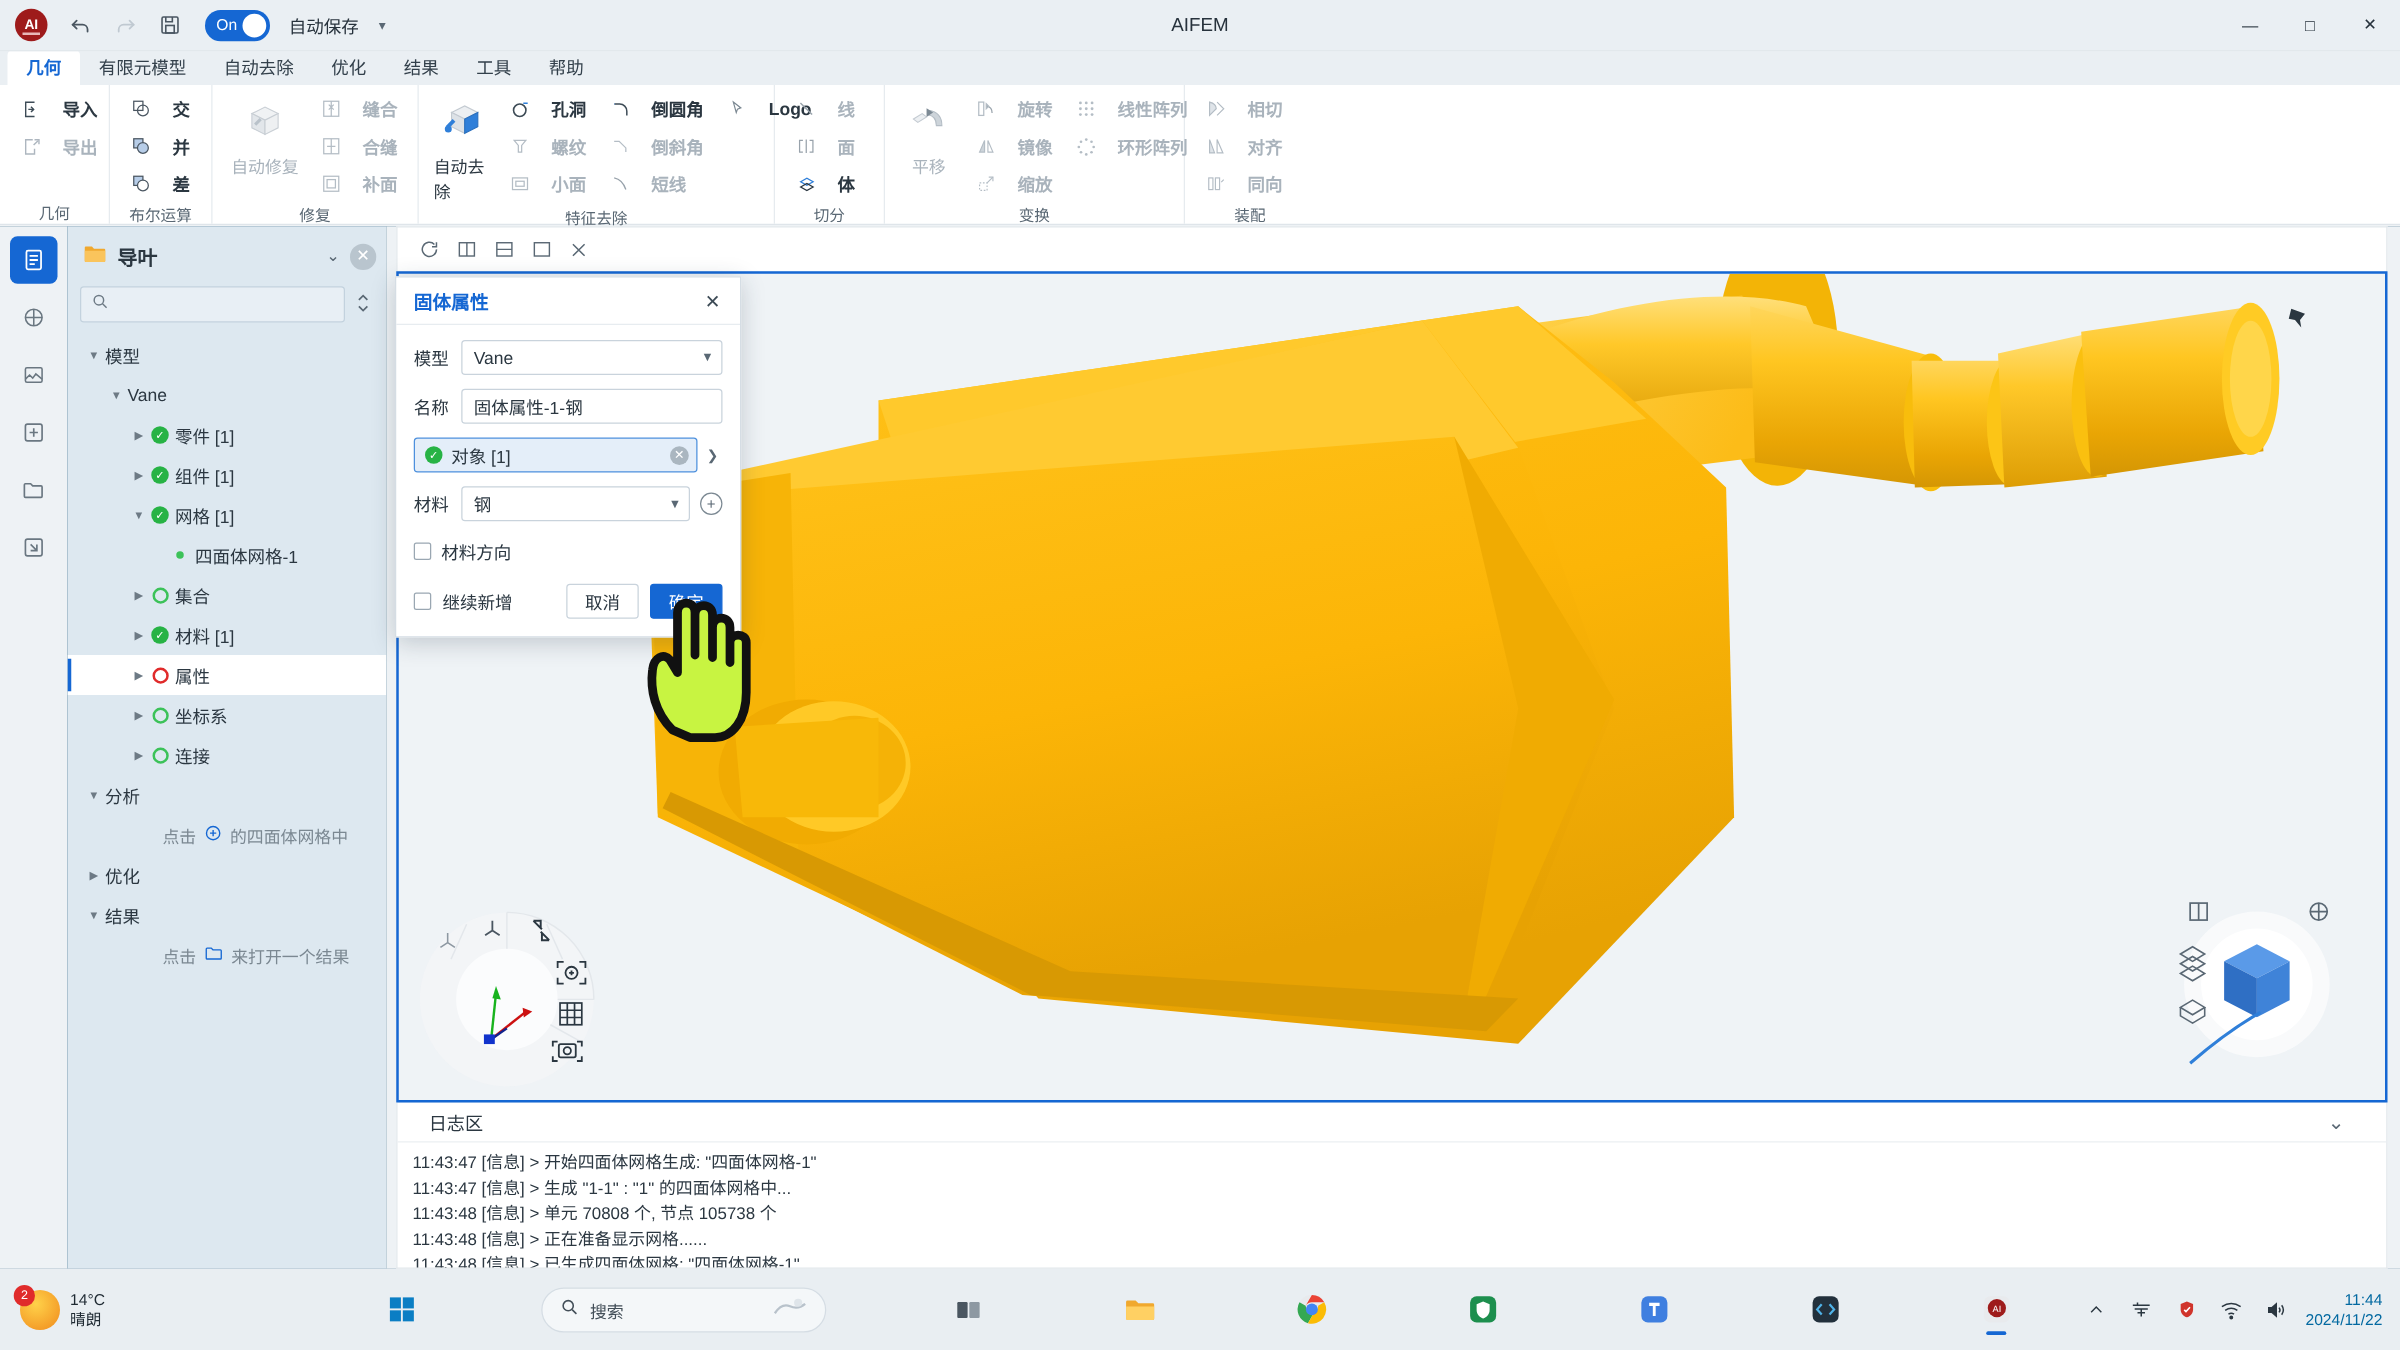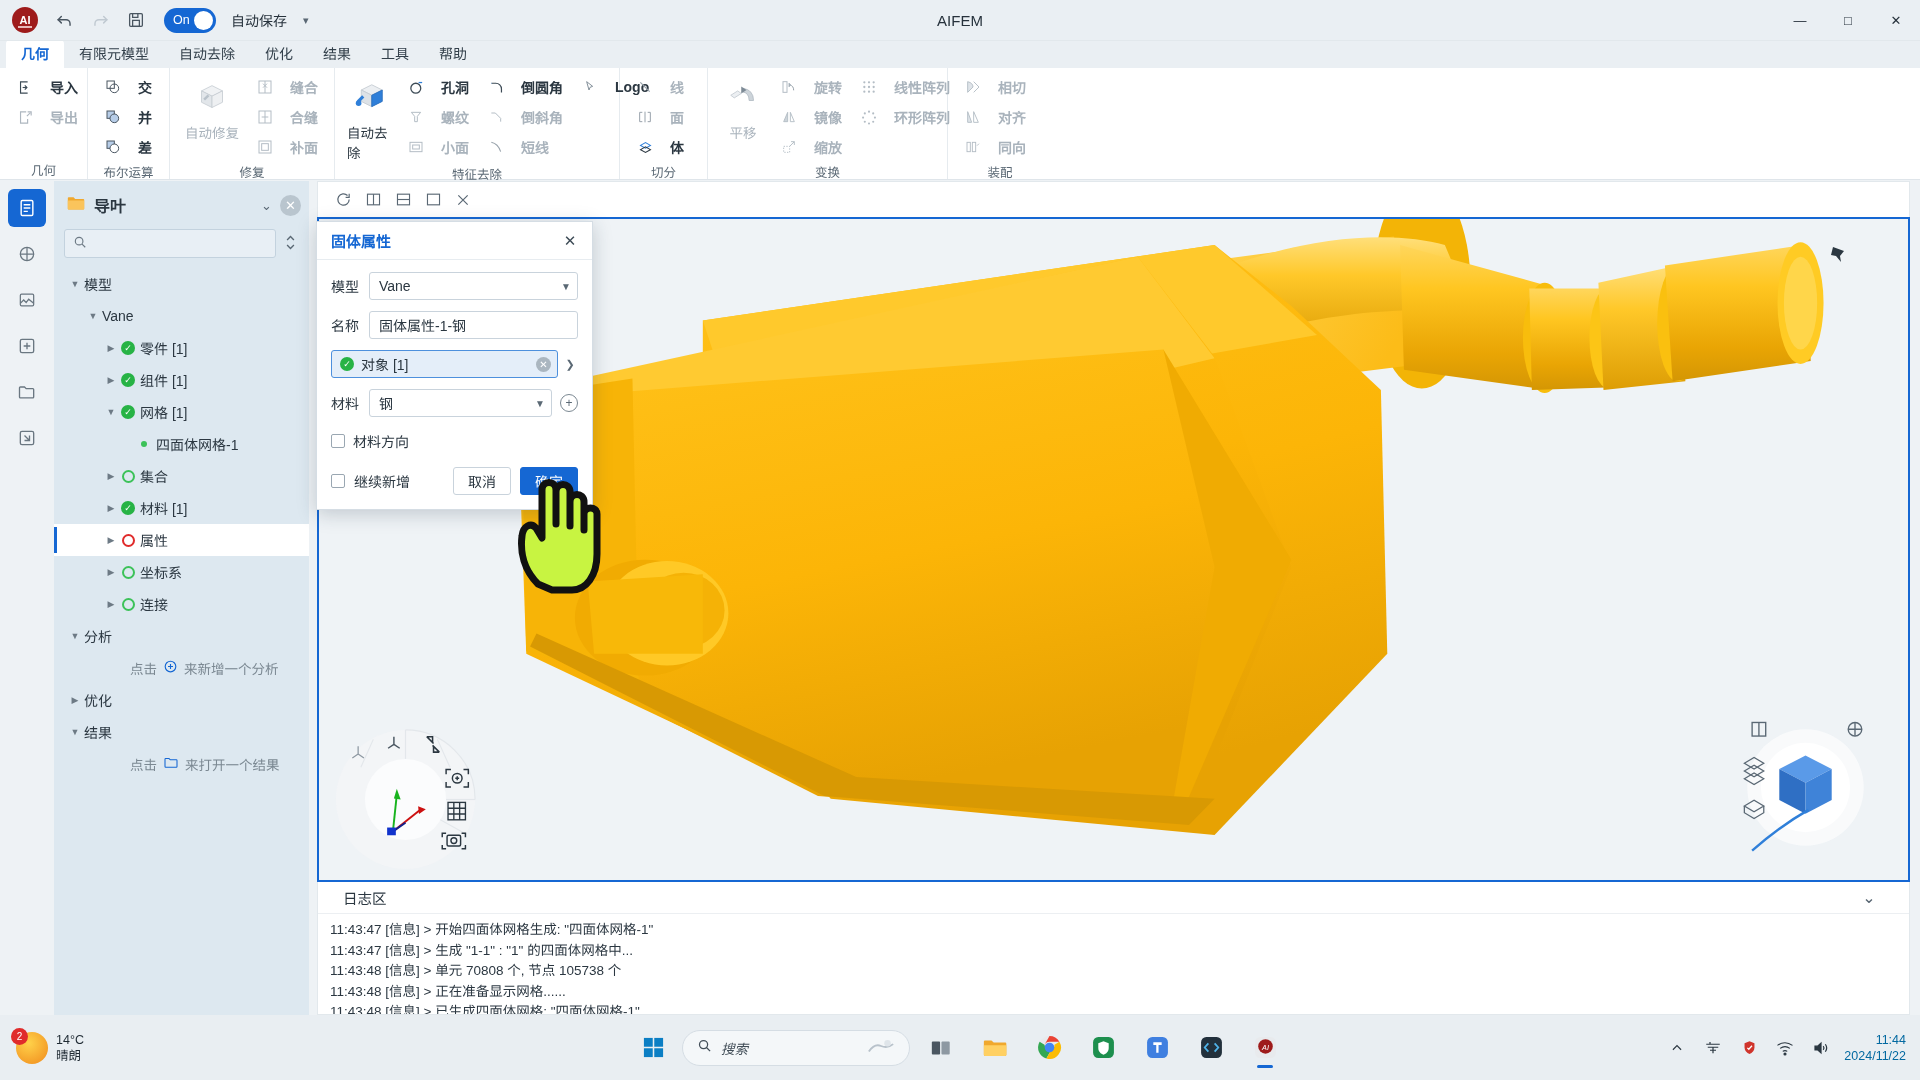--- a/index.html
+++ b/index.html
@@ -338,21 +338,21 @@
     background: radial-gradient(circle at 40% 35%, #ffd24a, #f08a1c);
     position: relative;
   }
   .badge {
     position: absolute; top: -4px; left: -5px;
     width: 17px; height: 17px; border-radius: 50%;
     background: #e02b2b; color: #fff; font-size: 10px;
     display: flex; align-items: center; justify-content: center;
   }
   .wtxt { font-size: 12.5px; color: #1f2a33; line-height: 16px; }
-  .tb-center { flex: 1; display: flex; align-items: center; justify-content: center; gap: 8px; font-style: italic; }
+  .tb-center { flex: 1; display: flex; align-items: center; justify-content: space-between; gap: 8px; }
   .winbtn {
     width: 42px; height: 42px; display: flex; align-items: center;
     justify-content: center; cursor: pointer; border-radius: 5px;
   }
   .searchbox {
     width: 228px; height: 36px; background: #f4f7f9;
     border: 1px solid #d5dde4; border-radius: 18px;
     display: flex; align-items: center; gap: 9px; padding: 0 14px;
     cursor: pointer;
   }
@@ -926,21 +926,21 @@
 
       <div class="tnode" style="padding-left:76px">
         <span class="thint">
           <span>点击</span>
           <span class="plusic">
             <svg width="15" height="15" viewBox="0 0 24 24" fill="none" stroke="#1567d3" stroke-width="1.8">
               <circle cx="12" cy="12" r="8.5"></circle>
                 <path d="M12 8v8M8 12h8"></path>
             </svg>
           </span>
-          <span>来新增一个分析</span>
+          <span>的四面体网格中</span>
         </span>
       </div>
 
       <div class="tnode" style="padding-left:14px">
         <span class="tarrow">▶</span>
         <span class="tlabel">优化</span>
       </div>
 
       <div class="tnode" style="padding-left:14px">
         <span class="tarrow">▼</span>

